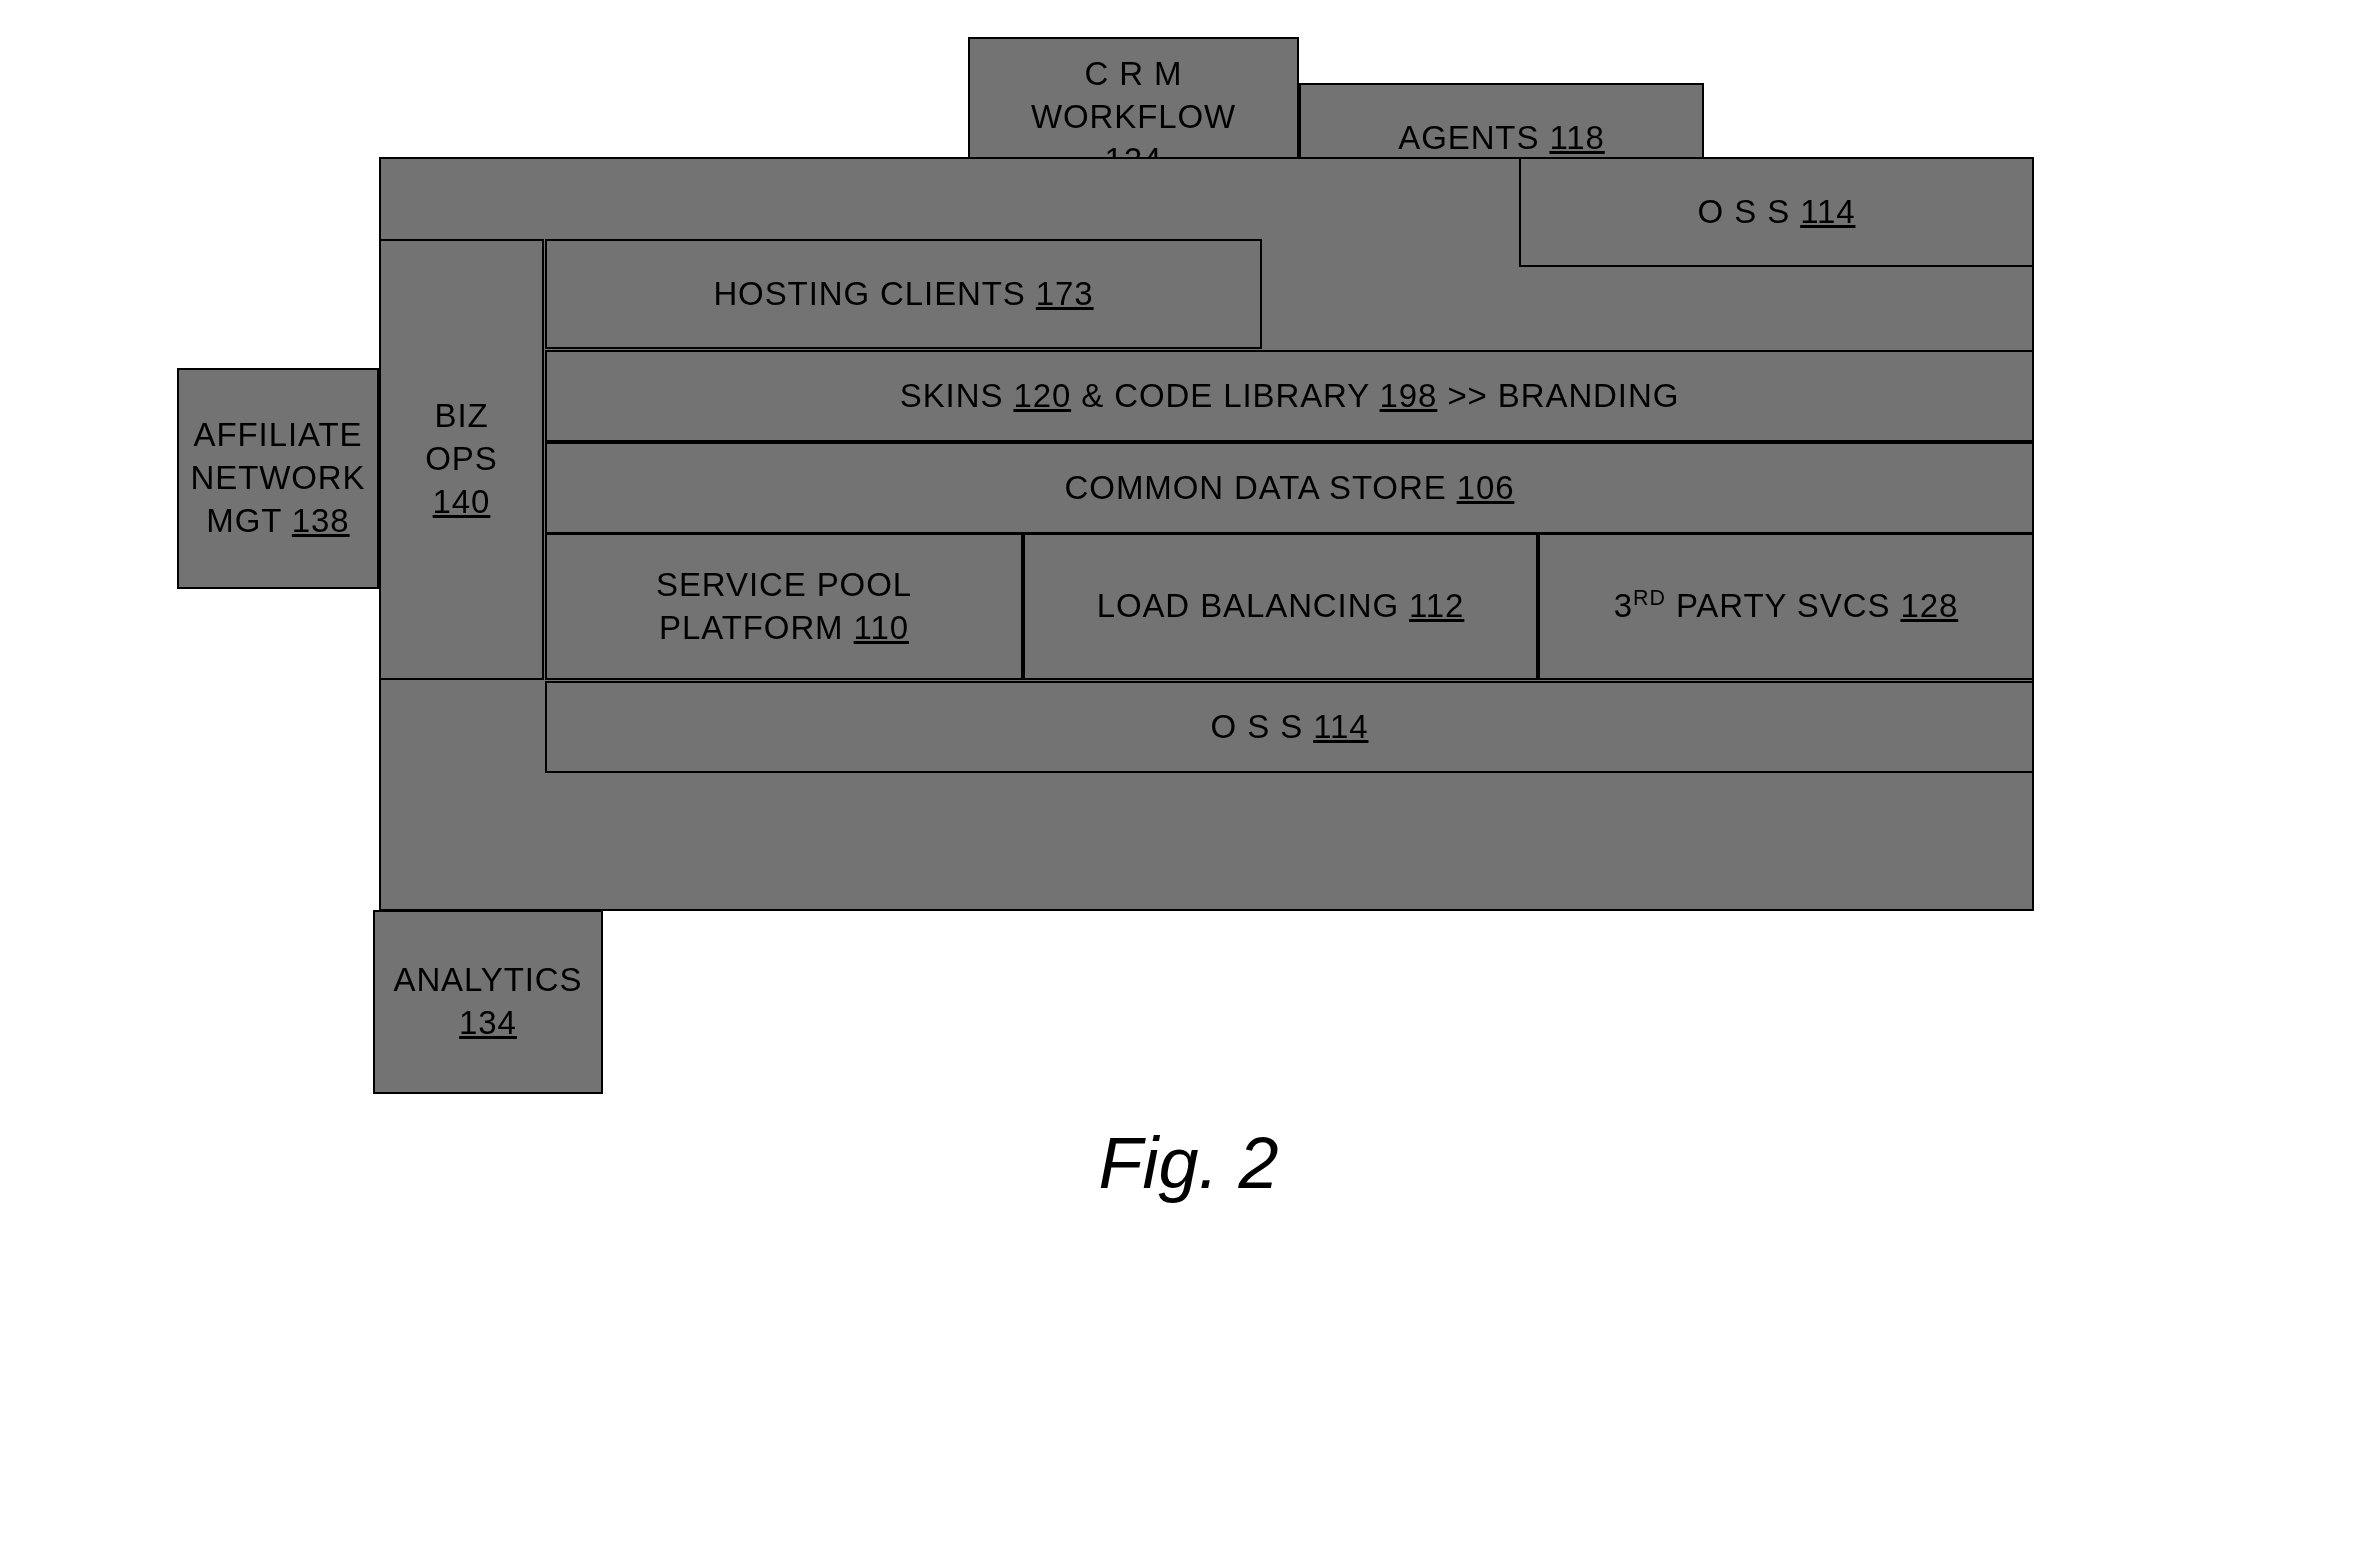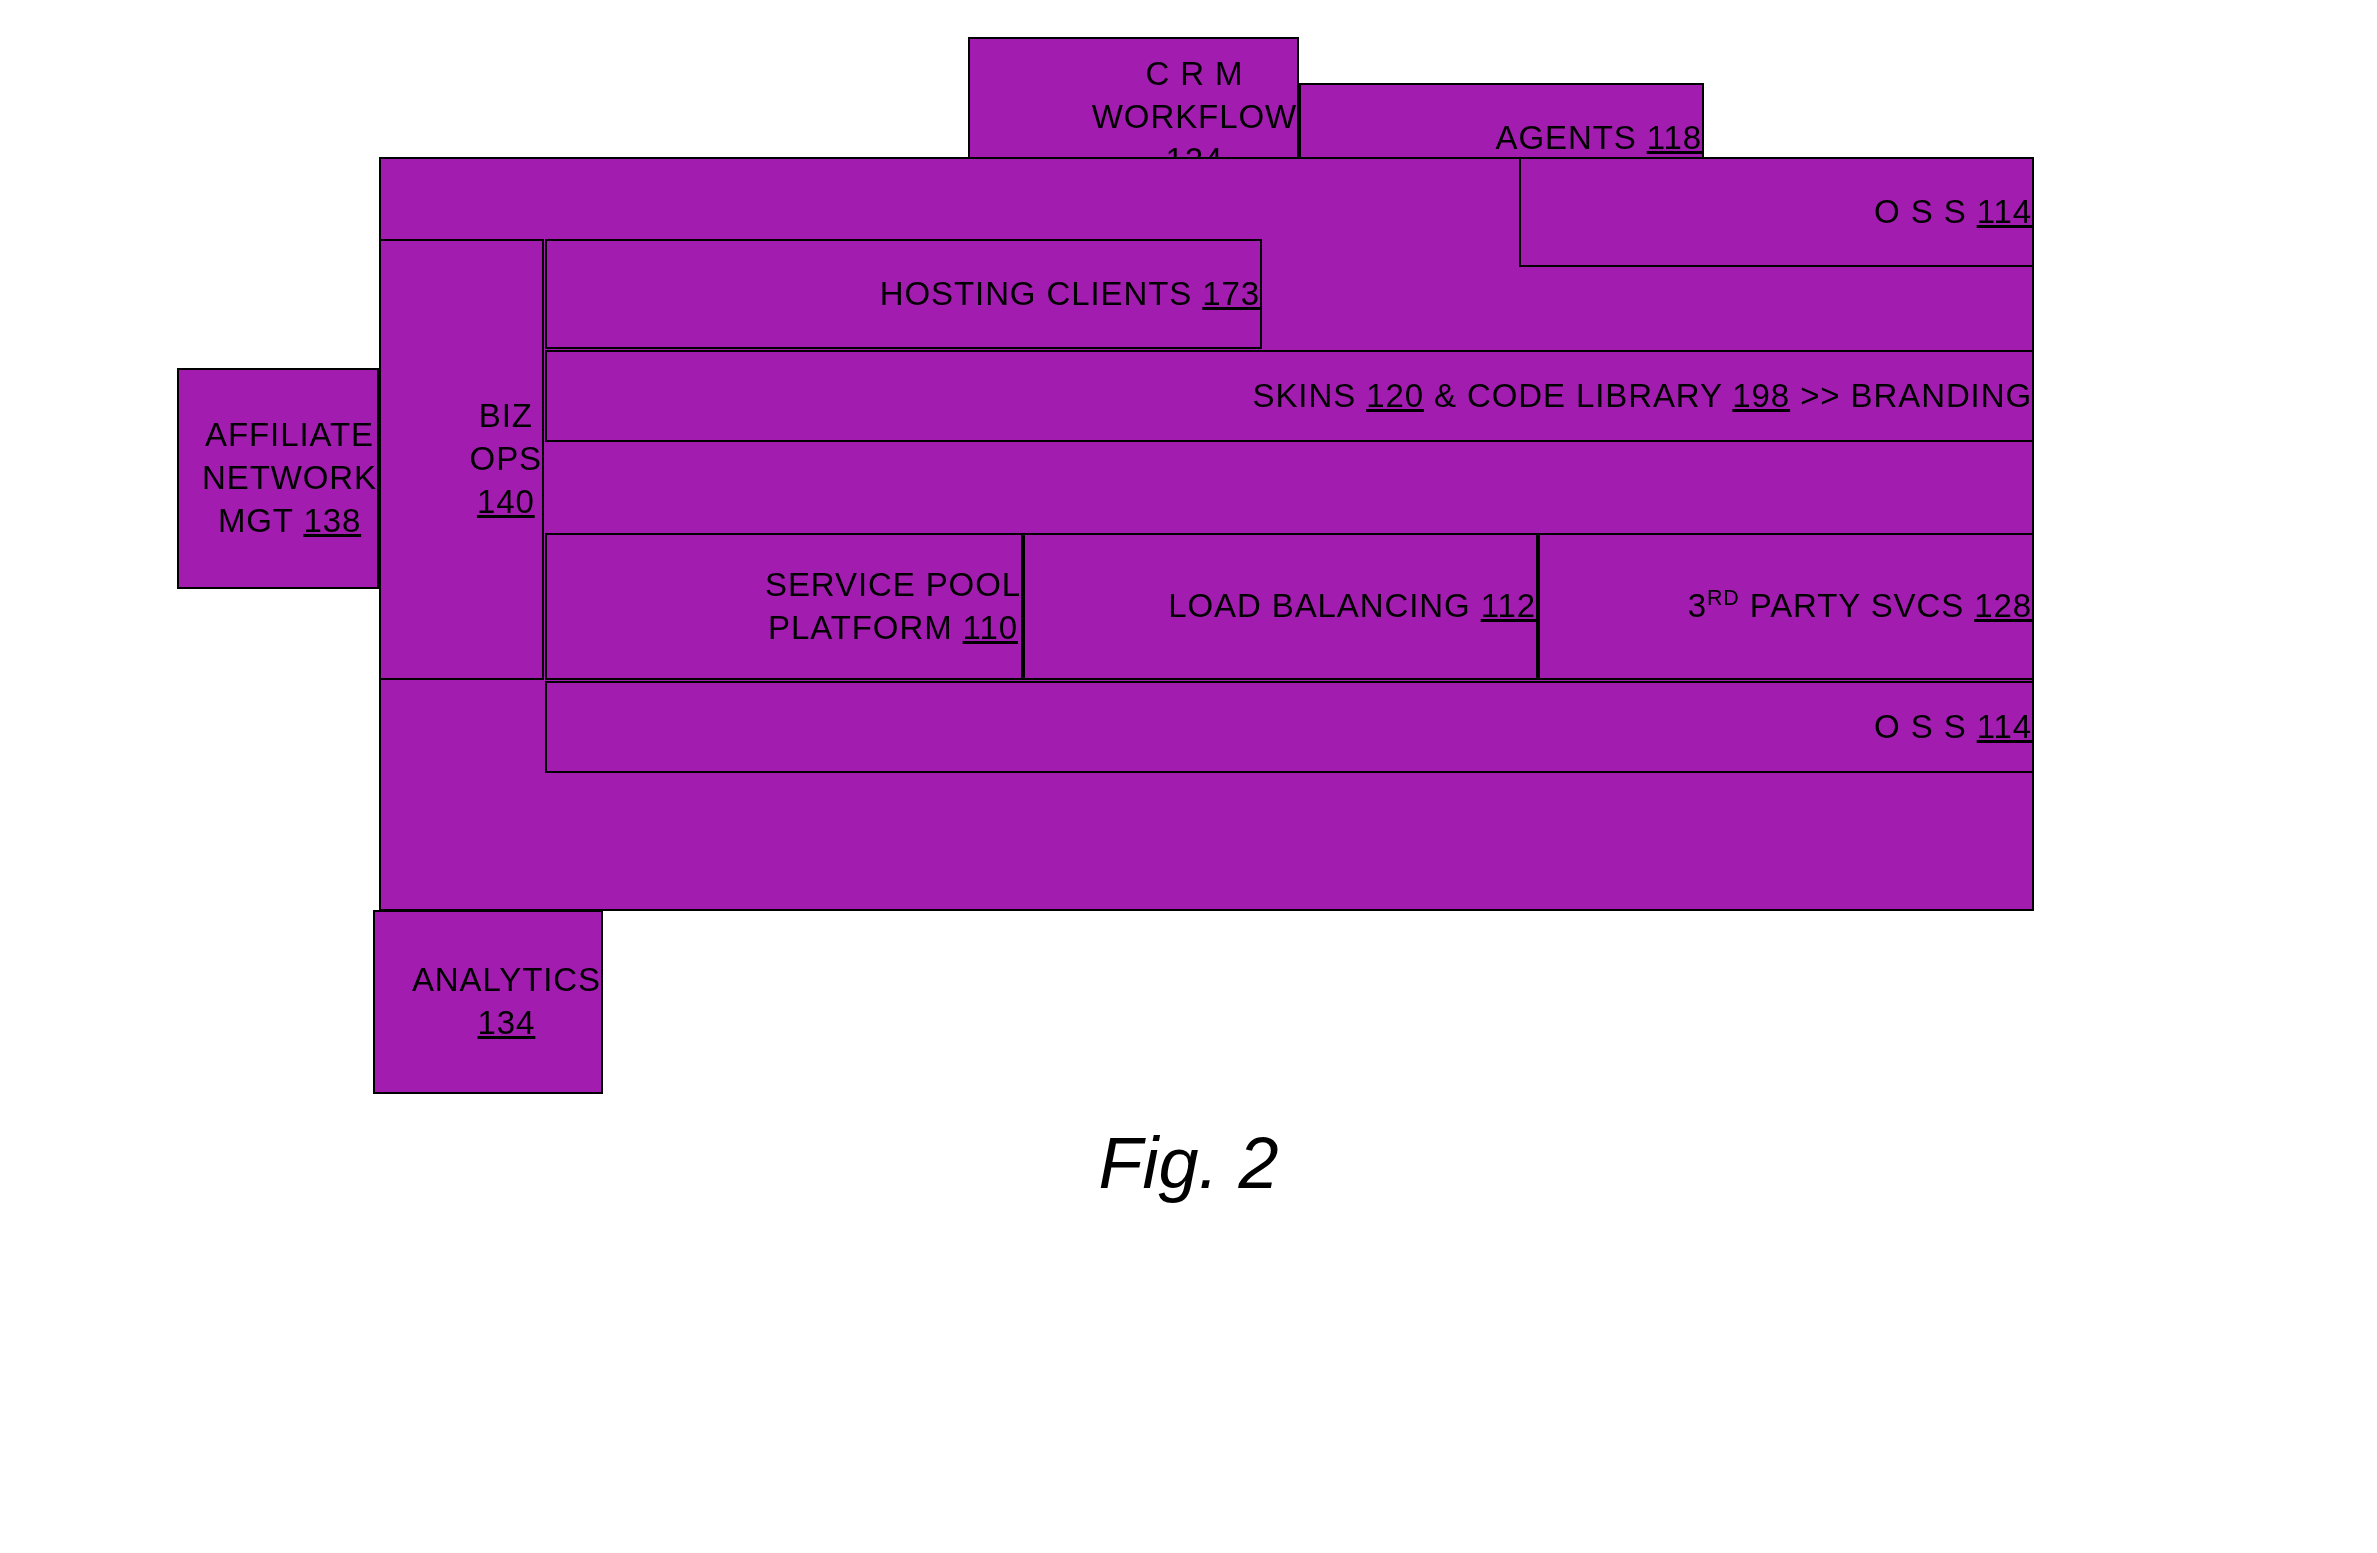--- a/index.html
+++ b/index.html
@@ -17,24 +17,24 @@
 
     .diagram-container {
       position: relative;
       width: 2023px;
       height: 1195px;
     }
 
     .box {
       position: absolute;
       border: 2.8px solid #000;
-      background: #a21caf;
+      background: #737373;
       display: flex;
       align-items: center;
-      justify-content: flex-end;
+      justify-content: center;
       text-align: center;
     }
 
     .box-text {
       font-size: 33px;
       font-weight: normal;
       line-height: 1.3;
       color: #000;
       letter-spacing: 0.9px;
     }
@@ -207,20 +207,25 @@
       HOSTING CLIENTS <span class="underline">173</span>
     </div>
   </div>
 
   <div class="box skins-box">
     <div class="box-text">
       SKINS <span class="underline">120</span> &amp; CODE LIBRARY <span class="underline">198</span> &gt;&gt; BRANDING
     </div>
   </div>
 
+  <div class="box datastore-box">
+    <div class="box-text">
+      COMMON DATA STORE <span class="underline">106</span>
+    </div>
+  </div>
 
   <div class="box servicepool-box">
     <div class="box-text">
       SERVICE POOL<br>PLATFORM <span class="underline">110</span>
     </div>
   </div>
 
   <div class="box loadbalancing-box">
     <div class="box-text">
       LOAD BALANCING <span class="underline">112</span>

